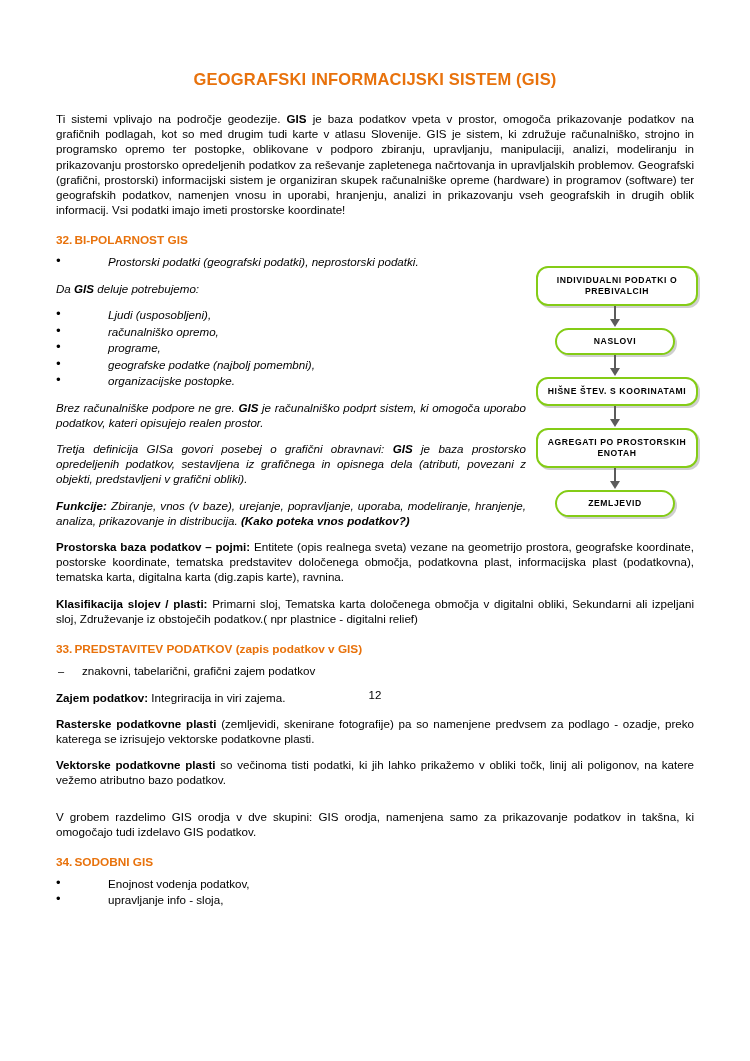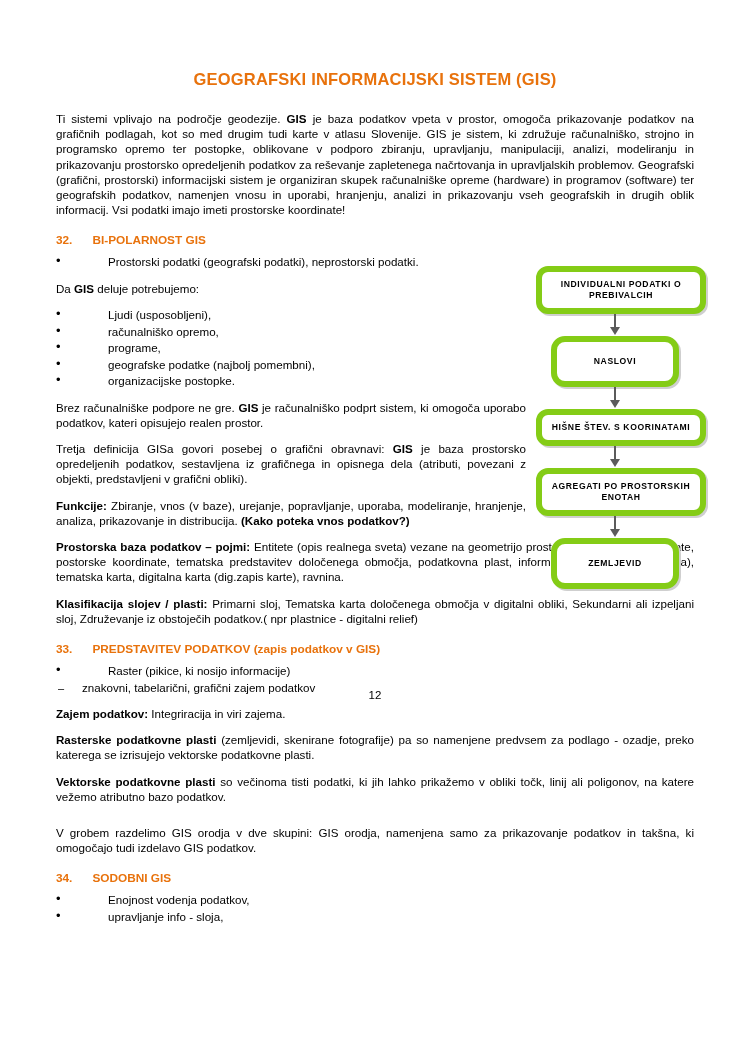--- a/index.html
+++ b/index.html
@@ -36,21 +36,21 @@
     text-align: justify;
     margin: 0 0 11px 0;
   }
   .section-head {
     color: #E8720C;
     font-size: 11.8px;
     font-weight: bold;
     margin: 16px 0 7px 0;
   }
   .section-head .num {
-    margin-right: 20px;
+    margin-right: 2px;
   }
   ul.bullets {
     list-style: none;
     margin: 0 0 10px 0;
     padding: 0;
   }
   ul.bullets li {
     font-size: 11.6px;
     line-height: 16.5px;
     position: relative;
@@ -64,57 +64,58 @@
     font-size: 13px;
   }
   ul.bullets li.dash:before {
     content: "\2013";
     font-size: 11px;
     left: 2px;
     top: 0px;
   }
   .left-col {
     width: 470px;
+    font-style: italic;
   }
   .full {
     width: 100%;
   }
   .tight {
     margin-bottom: 0;
   }
   .gap {
     height: 10px;
   }
   b, strong { font-weight: bold; }
 
   
   .diagram {
     position: absolute;
     right: 56px;
     top: 266px;
     width: 158px;
   }
   .node {
-    border: 6px solid #84cc16;
+    border: 2px solid #84cc16;
     border-radius: 12px;
     background: #ffffff;
     color: #000000;
     font-size: 8.6px;
     font-weight: bold;
     letter-spacing: 0.6px;
     text-align: center;
     padding: 7px 6px;
     line-height: 11px;
     box-shadow: 2px 2px 0 #cfcfcf;
   }
   .node.small {
     width: 104px;
     margin: 0 auto;
     border-radius: 14px;
-    padding: 14px 6px;
+    padding: 6px 6px;
   }
   .node.wide {
     width: 146px;
     margin: 0 auto;
   }
   .arrow {
     width: 0;
     height: 22px;
     margin: 0 auto;
     position: relative;
@@ -177,21 +178,20 @@
 
   <p class="body-text left-col"><b>Funkcije:</b><span> Zbiranje, vnos (v baze), urejanje, popravljanje, uporaba, modeliranje, hranjenje, analiza, prikazovanje in distribucija. </span><b>(Kako poteka vnos podatkov?)</b></p>
 
   <p class="body-text full"><b>Prostorska baza podatkov – pojmi:</b><span> Entitete (opis realnega sveta) vezane na geometrijo prostora, geografske koordinate, postorske koordinate, tematska predstavitev določenega območja, podatkovna plast, informacijska plast (podatkovna), tematska karta, digitalna karta (dig.zapis karte), ravnina.</span></p>
 
   <p class="body-text full"><b>Klasifikacija slojev / plasti:</b><span> Primarni sloj, Tematska karta določenega območja v digitalni obliki, Sekundarni ali izpeljani sloj, Združevanje iz obstoječih podatkov.( npr plastnice - digitalni relief)</span></p>
 
   <div class="section-head"><span class="num">33.</span><span>PREDSTAVITEV PODATKOV (zapis podatkov v GIS)</span></div>
 
   <ul class="bullets full">
-    <li>Raster (pikice, ki nosijo informacije)</li>
     <li class="dash" style="padding-left:26px;">znakovni, tabelarični, grafični zajem podatkov</li>
   </ul>
 
   <p class="body-text full tight"><b>Zajem podatkov:</b><span> Integriracija in viri zajema.</span></p>
 
   <p class="body-text full"><b>Rasterske podatkovne plasti</b><span> (zemljevidi, skenirane fotografije) pa so namenjene predvsem za podlago - ozadje, preko katerega se izrisujejo vektorske podatkovne plasti.</span></p>
 
   <p class="body-text full tight"><b>Vektorske podatkovne plasti</b><span> so večinoma tisti podatki, ki jih lahko prikažemo v obliki točk, linij ali poligonov, na katere vežemo atributno bazo podatkov.</span></p>
 
   <div class="gap"></div>

